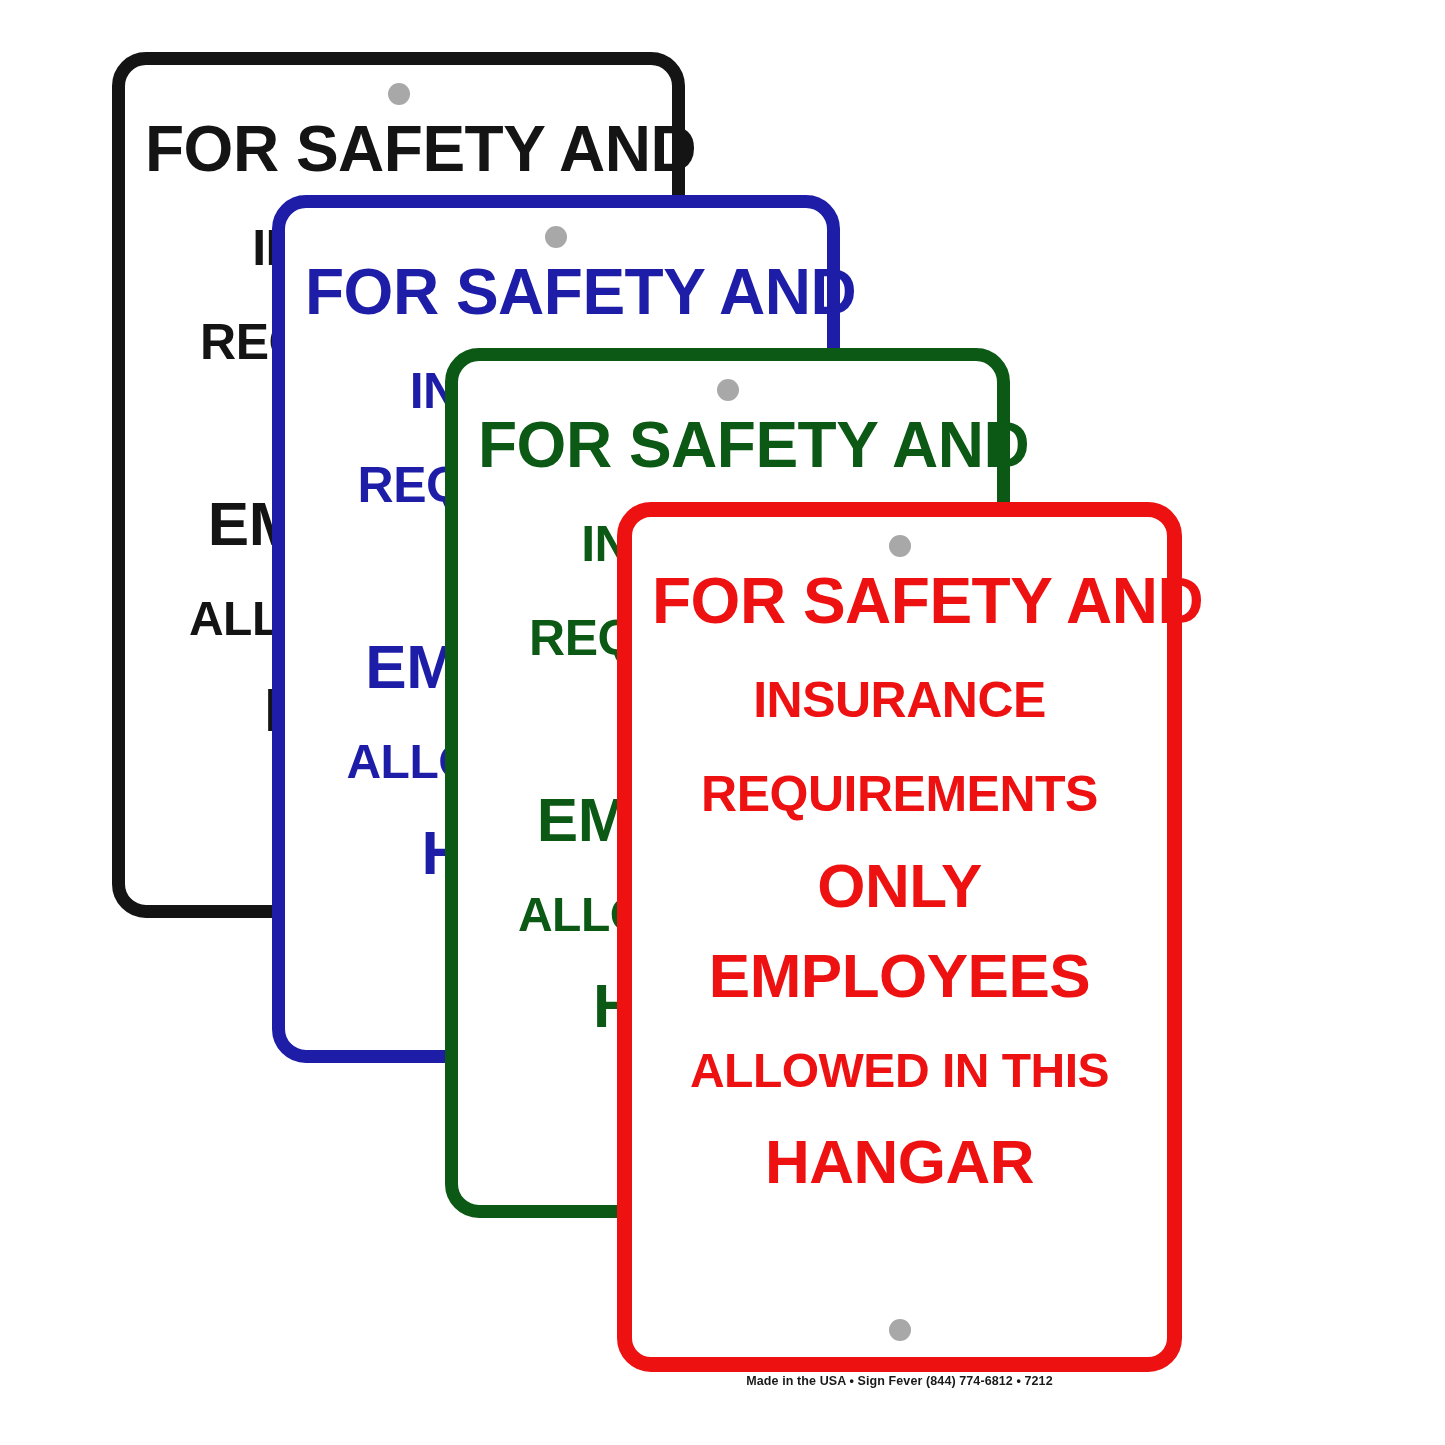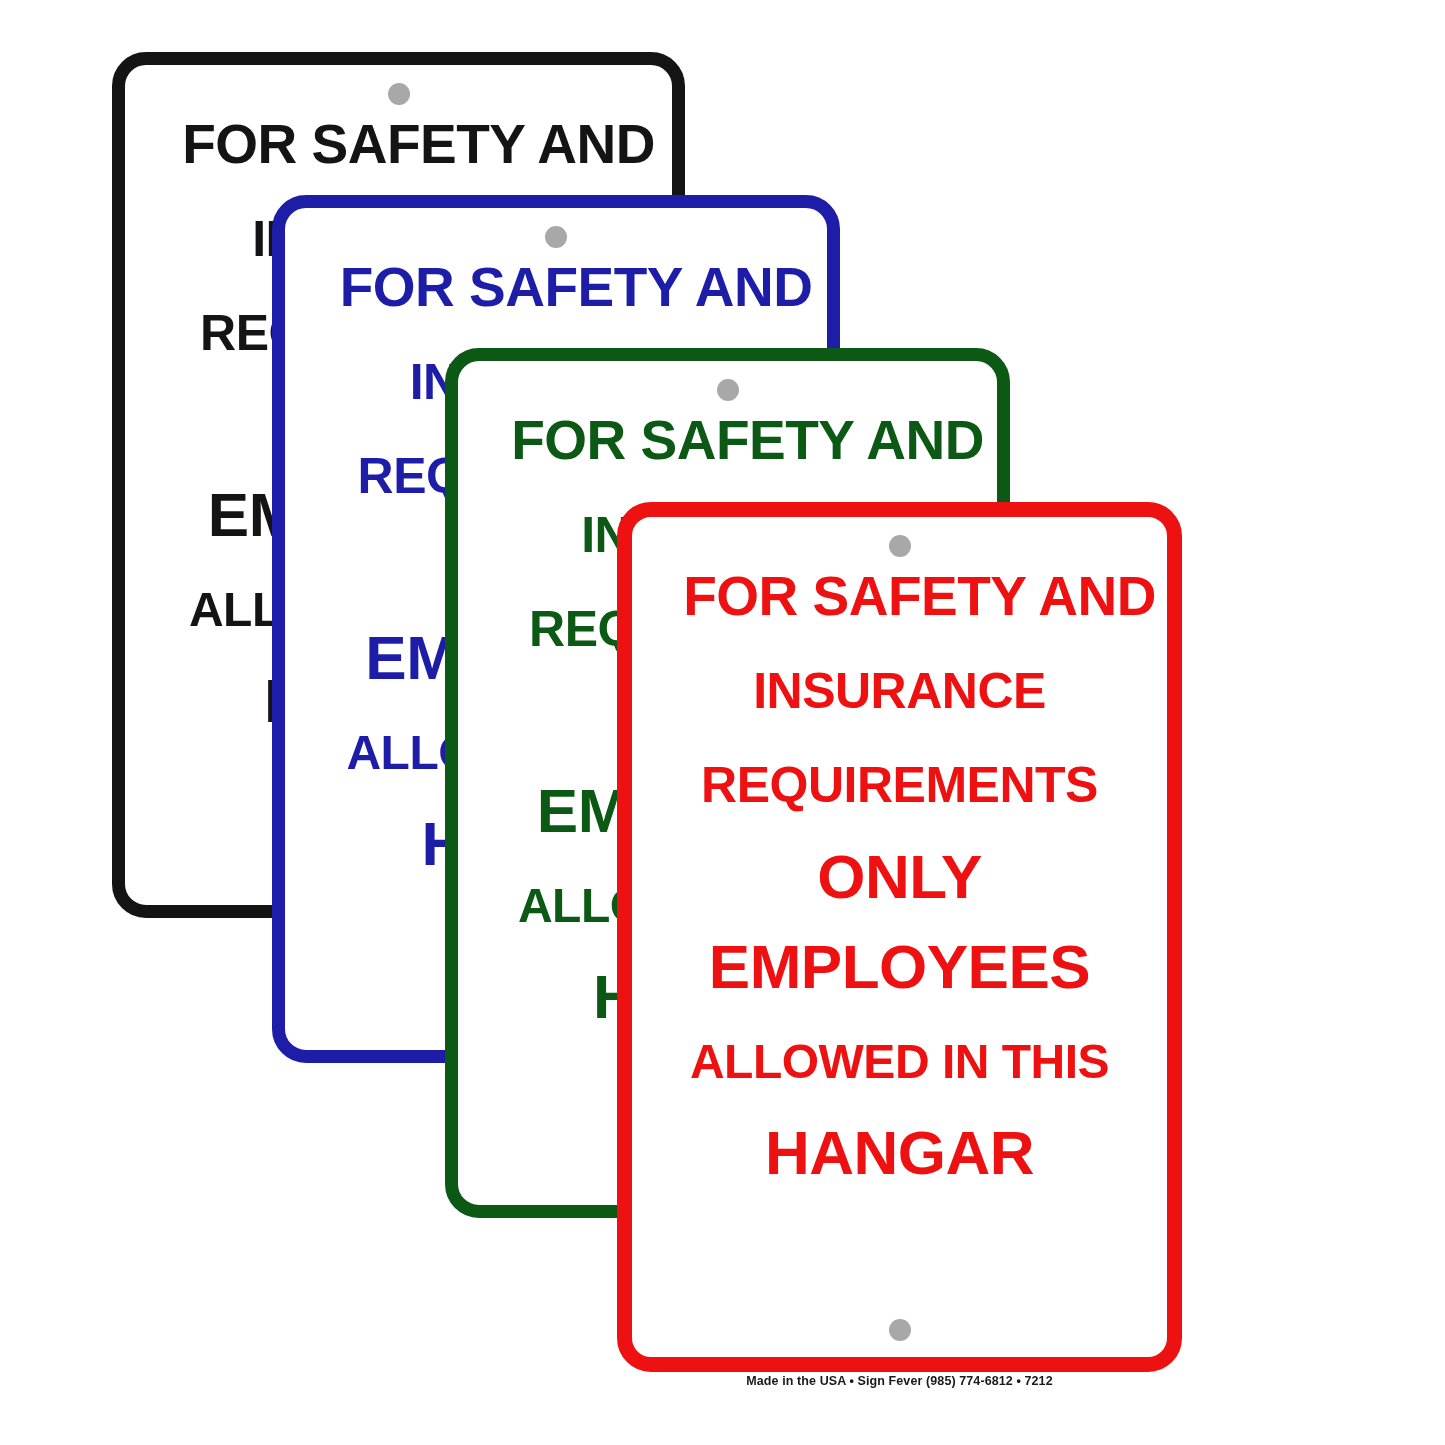--- a/index.html
+++ b/index.html
@@ -64,21 +64,21 @@
     letter-spacing: -0.5px;
     white-space: nowrap;
   }
   .lines .ln {
     display: block;
     width: 100%;
     text-align: center;
   }
 
   
-  .l1 { font-size: 55px; margin-bottom: 42px; margin-left: 40px; }
+  .l1 { font-size: 64px; margin-bottom: 42px; margin-left: 40px; }
   .l2 { font-size: 50px; margin-bottom: 44px; }
   .l3 { font-size: 50px; margin-bottom: 36px; }
   .l4 { font-size: 62px; margin-bottom: 28px; }
   .l5 { font-size: 62px; margin-bottom: 40px; }
   .l6 { font-size: 48px; margin-bottom: 36px; }
   .l7 { font-size: 62px; }
 
   
   #sign-black {
     left: 112px;  top: 52px;
@@ -191,15 +191,15 @@
         <span class="ln l3">REQUIREMENTS</span>
         <span class="ln l4">ONLY</span>
         <span class="ln l5">EMPLOYEES</span>
         <span class="ln l6">ALLOWED IN THIS</span>
         <span class="ln l7">HANGAR</span>
       </div>
       <span class="hole bottom"></span>
     </div>
   </div>
 
-  <div id="footer-credit">Made in the USA • Sign Fever (985) 774-6812 • 7212</div>
+  <div id="footer-credit">Made in the USA • Sign Fever (844) 774-6812 • 7212</div>
 
 </div>
 
 </body></html>

